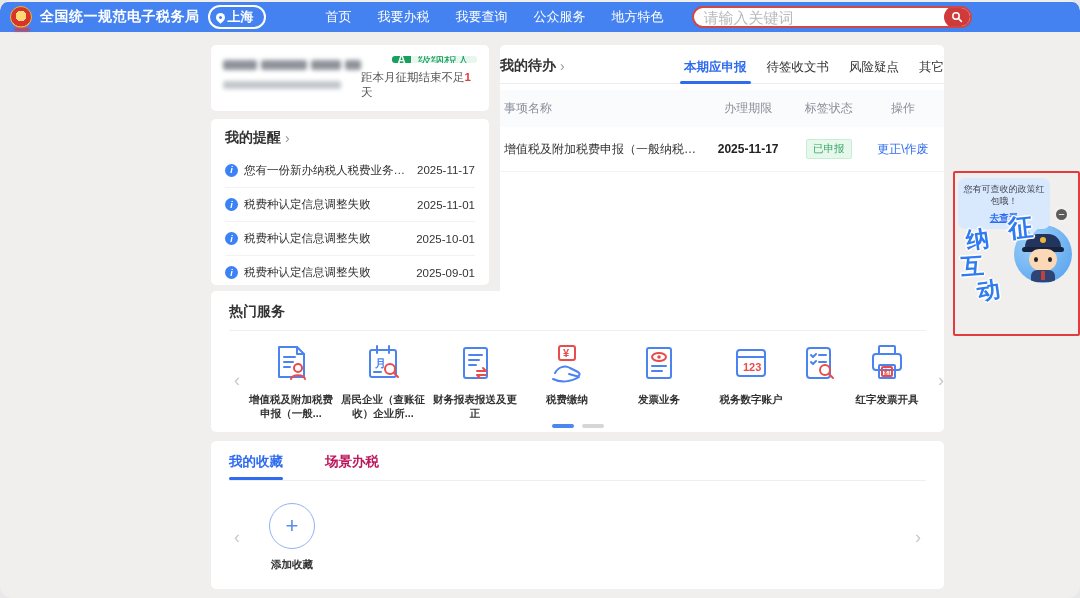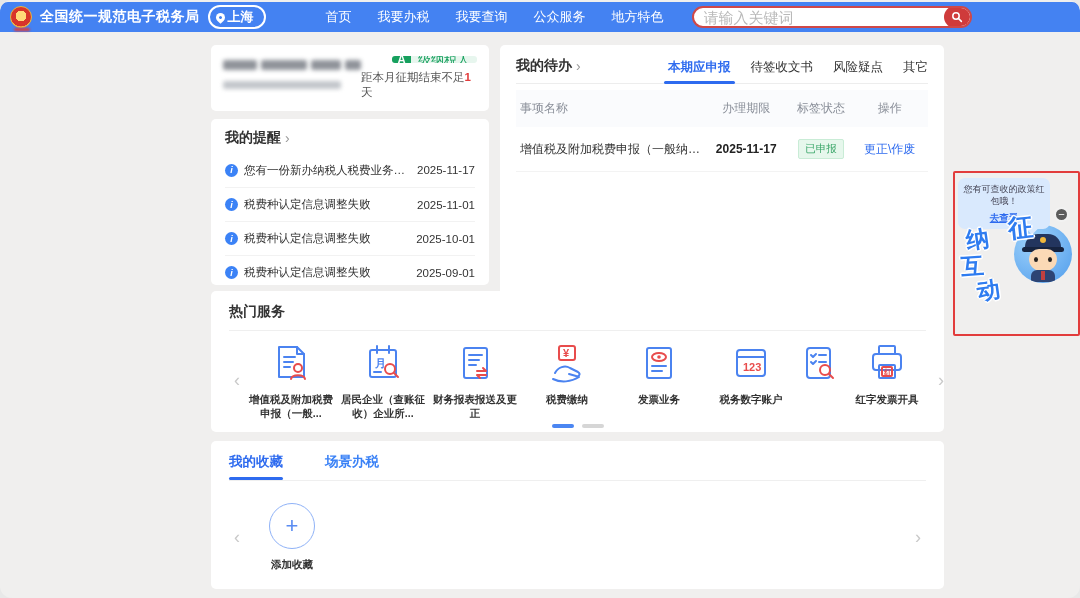--- a/index.html
+++ b/index.html
@@ -39,21 +39,21 @@
   .card-reminders { left:211px; top:119px; width:278px; height:166px; padding:10px 14px 0; }
   .sec-title { font-size:14px; font-weight:bold; color:#333; display:flex; align-items:center; gap:4px; }
   .sec-title .arrow { color:#999; font-weight:normal; font-size:14px; }
   .rem-list { margin-top:6px; }
   .rem-item { display:flex; align-items:center; gap:6px; height:34px; border-top:1px solid #f2f2f2; cursor:pointer; }
   .rem-item:first-child { border-top:none; }
   .info-ic { width:13px; height:13px; border-radius:50%; background:#3b82f6; color:#fff; font-size:9px; font-weight:bold; display:flex; align-items:center; justify-content:center; flex:0 0 auto; font-style:italic; }
   .rem-text { flex:1; font-size:11.5px; color:#333; white-space:nowrap; overflow:hidden; text-overflow:ellipsis; }
   .rem-date { font-size:11.5px; color:#333; flex:0 0 auto; }
 
-  .card-todo { left:500px; top:45px; width:444px; height:312px; padding:12px 16px; }
+  .card-todo { left:500px; top:45px; width:444px; height:312px; padding:12px 0; }
   .todo-head { display:flex; align-items:flex-end; justify-content:space-between; border-bottom:1px solid #ededed; padding-bottom:8px; }
   .tabs { display:flex; gap:20px; }
   .tab { font-size:12.5px; color:#333; cursor:pointer; position:relative; padding-bottom:8px; margin-bottom:-9px; white-space:nowrap; }
   .tab.active { color:#2e6bef; font-weight:bold; }
   .tab.active::after { content:""; position:absolute; left:-4px; right:-4px; bottom:0; height:3px; background:#2e6bef; border-radius:2px; }
   .todo-cols { display:grid; grid-template-columns:46% 20% 17% 17%; background:#fafbfd; padding:10px 4px; margin-top:6px; font-size:12px; color:#8a8f99; }
   .todo-cols span:nth-child(n+2) { text-align:center; }
   .todo-row { display:grid; grid-template-columns:46% 20% 17% 17%; align-items:center; padding:12px 4px; font-size:12px; color:#333; border-bottom:1px solid #f3f3f3; }
   .todo-row .name { white-space:nowrap; overflow:hidden; text-overflow:ellipsis; }
   .todo-row .dl { text-align:center; font-weight:bold; color:#222; }
@@ -68,21 +68,21 @@
   .svc-items { flex:1; display:flex; }
   .svc-item { flex:1; display:flex; flex-direction:column; align-items:center; cursor:pointer; }
   .svc-icon { height:46px; display:flex; align-items:flex-end; justify-content:center; }
   .svc-label { margin-top:7px; font-size:10.5px; color:#333; font-weight:bold; text-align:center; line-height:1.35; width:92px; }
   .pager { display:flex; justify-content:center; gap:8px; margin-top:4px; }
   .dash { width:22px; height:4px; border-radius:2px; background:#d6d6d6; cursor:pointer; }
   .dash.active { background:#4b86f2; }
 
   .card-favorites { left:211px; top:441px; width:733px; height:148px; padding:12px 18px; }
   .fav-tabs { display:flex; gap:42px; border-bottom:1px solid #efefef; }
-  .ftab { font-size:13.5px; font-weight:bold; color:#3b82f6; padding-bottom:9px; cursor:pointer; position:relative; }
+  .ftab { font-size:13.5px; font-weight:bold; color:#be185d; padding-bottom:9px; cursor:pointer; position:relative; }
   .ftab.active { color:#2e6bef; }
   .ftab.active::after { content:""; position:absolute; left:0; right:0; bottom:0; height:3px; background:#2e6bef; border-radius:2px; }
   .fav-body { display:flex; align-items:center; margin-top:10px; height:92px; }
   .add-tile { display:flex; flex-direction:column; align-items:center; margin-left:24px; cursor:pointer; }
   .add-circle { width:46px; height:46px; border-radius:50%; border:1px solid #8fb2f7; color:#5a8cf2; font-size:22px; display:flex; align-items:center; justify-content:center; font-weight:normal; }
   .add-label { margin-top:9px; font-size:10.5px; font-weight:bold; color:#333; }
   .fav-spacer { flex:1; }
 
   
   .assistant { position:absolute; left:953px; top:171px; width:127px; height:165px; }

